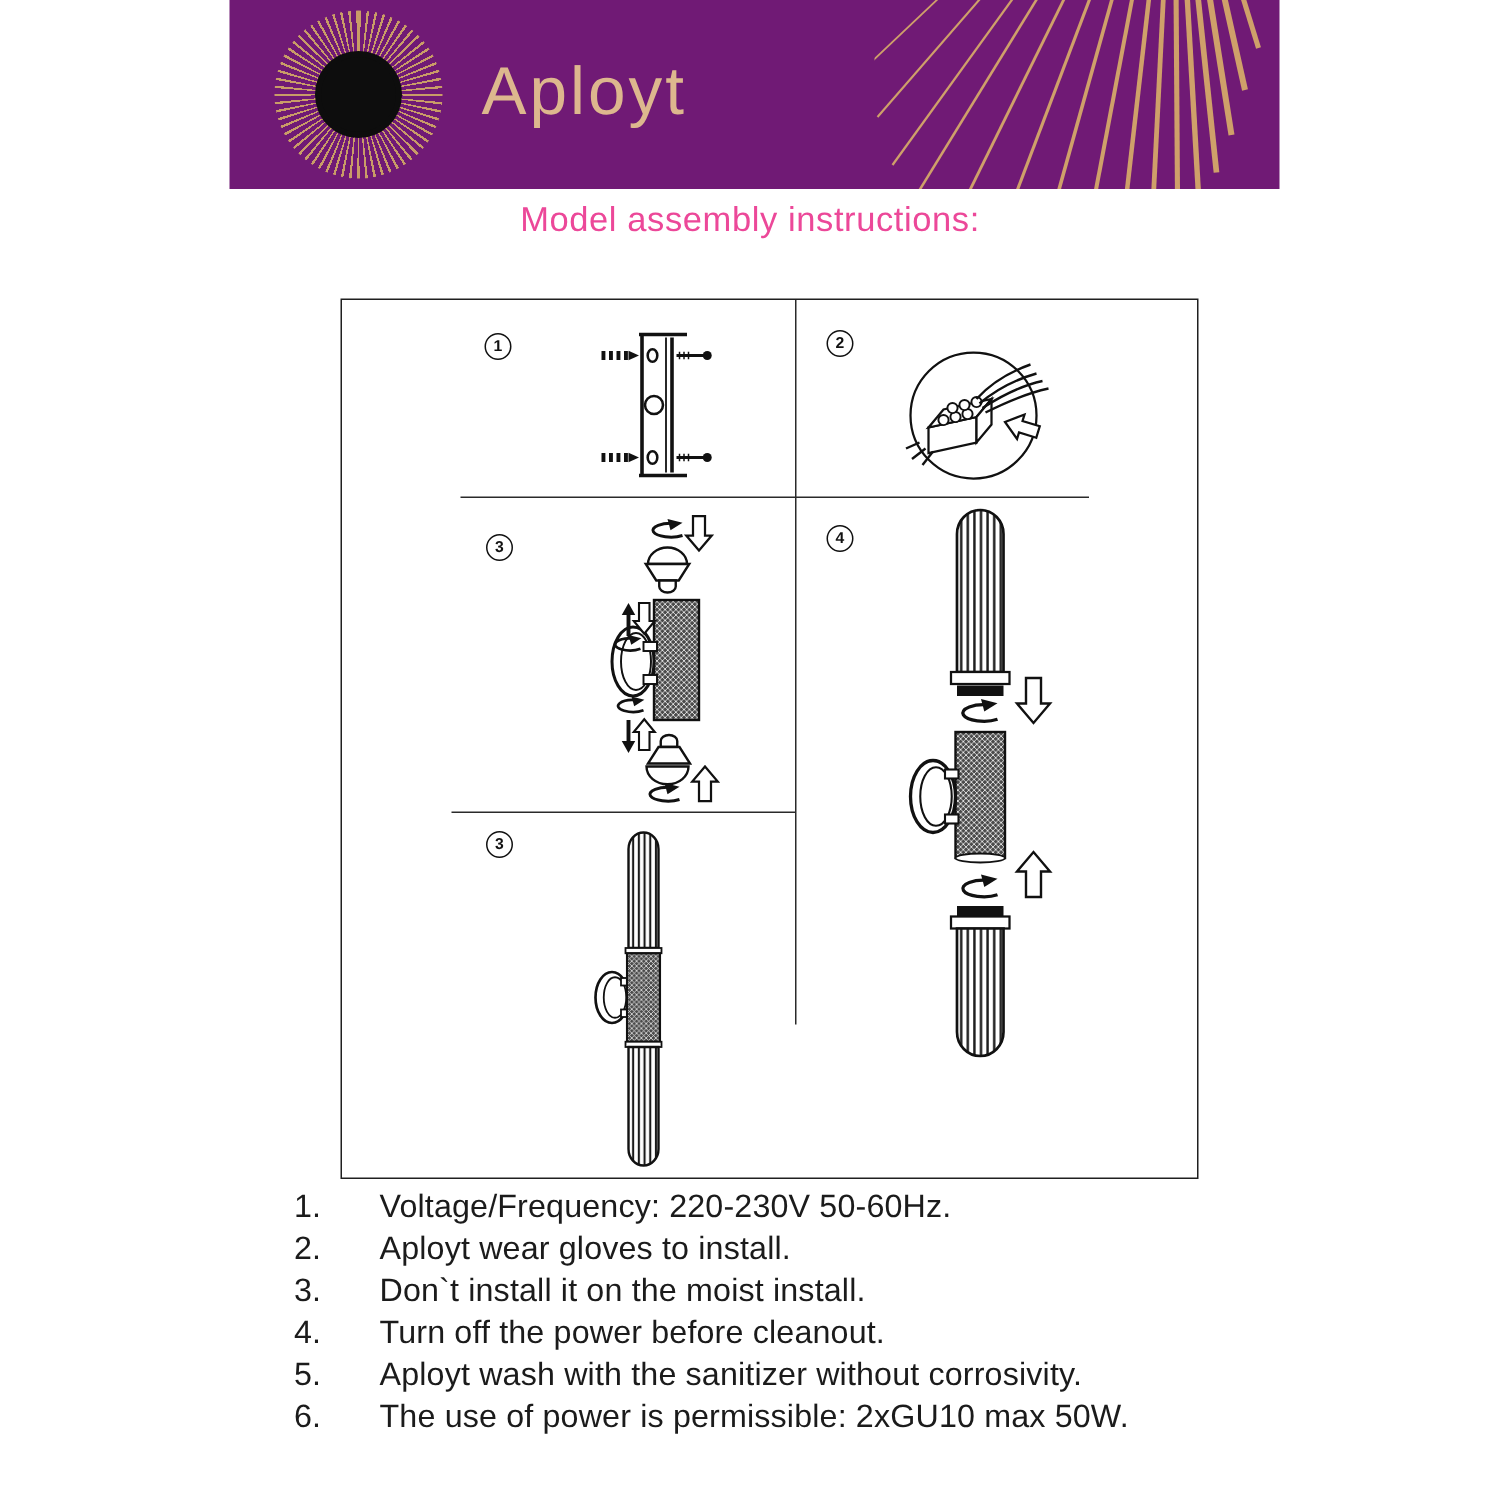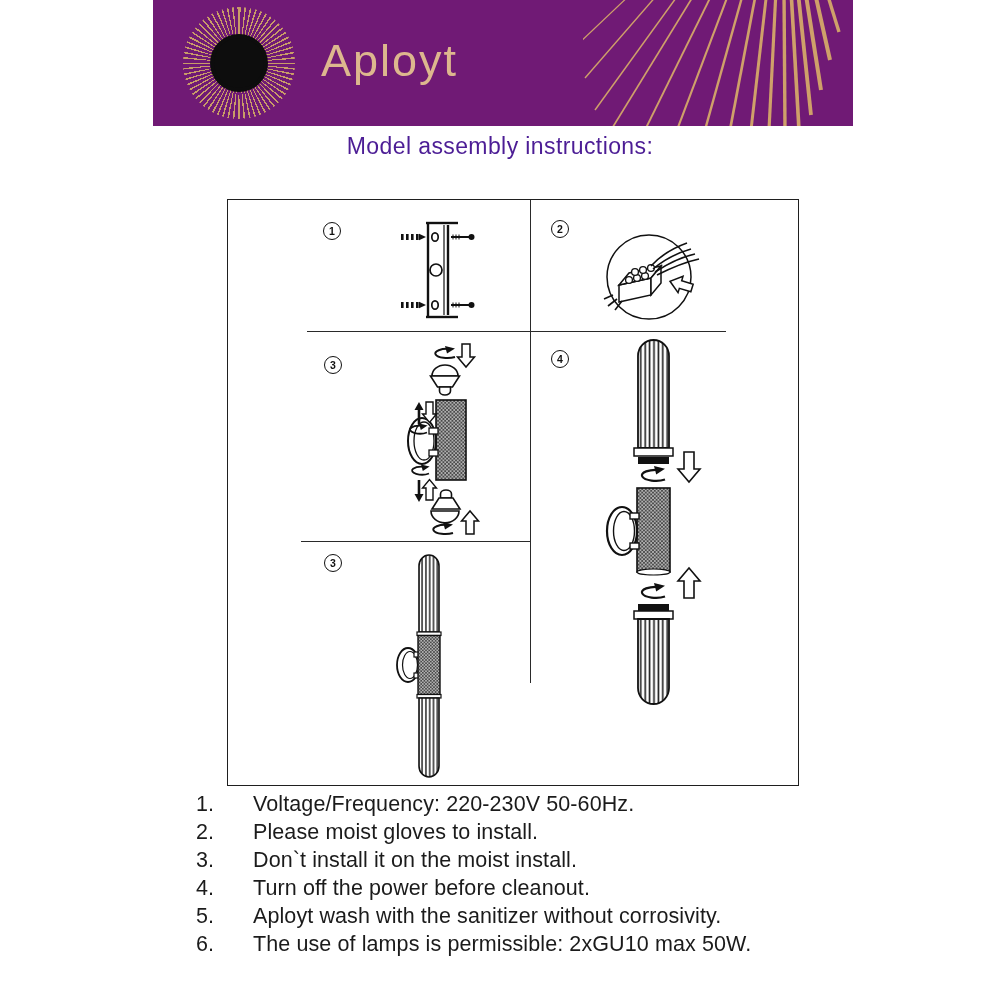--- a/index.html
+++ b/index.html
@@ -12,21 +12,21 @@
   .sunburst{position:absolute;left:30px;top:7px;width:112px;height:112px;border-radius:50%;
             background:repeating-conic-gradient(#c99c67 0deg 1.7deg, rgba(13,13,13,0) 1.7deg 5.6deg);}
   .sunburst::after{content:"";position:absolute;left:50%;top:50%;width:50px;height:50px;
             transform:translate(-50%,-50%);border-radius:50%;background:#0d0d0d;box-shadow:0 0 0 4px #0d0d0d;}
   .wordmark{position:absolute;left:168px;top:36px;font-size:45px;line-height:50px;
             color:#ddb78e;letter-spacing:2px;font-weight:400;}
   .corner-rays{position:absolute;right:0;top:0;}
 
   
   .title-block{position:absolute;left:0;top:132px;width:1000px;text-align:center;}
-  .title-line{font-size:23px;line-height:29px;font-weight:500;letter-spacing:.4px;color:#4c1d95;}
+  .title-line{font-size:23px;line-height:29px;font-weight:500;letter-spacing:.4px;color:#ec4899;}
 
   
   .diagram-box{position:absolute;left:227px;top:199px;width:570px;height:585px;
                border:1.6px solid #1f1f1f;background:#fff;}
   .vdiv{position:absolute;left:302px;top:0;width:1.4px;height:483px;background:#2a2a2a;}
   .hdiv1{position:absolute;left:79px;top:131px;width:419px;height:1.4px;background:#2a2a2a;}
   .hdiv2{position:absolute;left:73px;top:341px;width:229px;height:1.4px;background:#2a2a2a;}
   .step-badge{position:absolute;width:16px;height:16px;border:1.3px solid #111;border-radius:50%;
               font-size:10.5px;line-height:16px;text-align:center;font-weight:600;color:#111;}
 
@@ -251,33 +251,33 @@
     </svg>
   </div>
 
   <ol class="instructions">
     <li>
       <span class="num">1.</span>
       <span class="txt">Voltage/Frequency: 220-230V 50-60Hz.</span>
     </li>
     <li>
       <span class="num">2.</span>
-      <span class="txt">Please moist gloves to install.</span>
+      <span class="txt">Aployt wear gloves to install.</span>
     </li>
     <li>
       <span class="num">3.</span>
       <span class="txt">Don`t install it on the moist install.</span>
     </li>
     <li>
       <span class="num">4.</span>
       <span class="txt">Turn off the power before cleanout.</span>
     </li>
     <li>
       <span class="num">5.</span>
       <span class="txt">Aployt wash with the sanitizer without corrosivity.</span>
     </li>
     <li>
       <span class="num">6.</span>
-      <span class="txt">The use of lamps is permissible: 2xGU10 max 50W.</span>
+      <span class="txt">The use of power is permissible: 2xGU10 max 50W.</span>
     </li>
   </ol>
 
 </div>
 
 </body></html>

